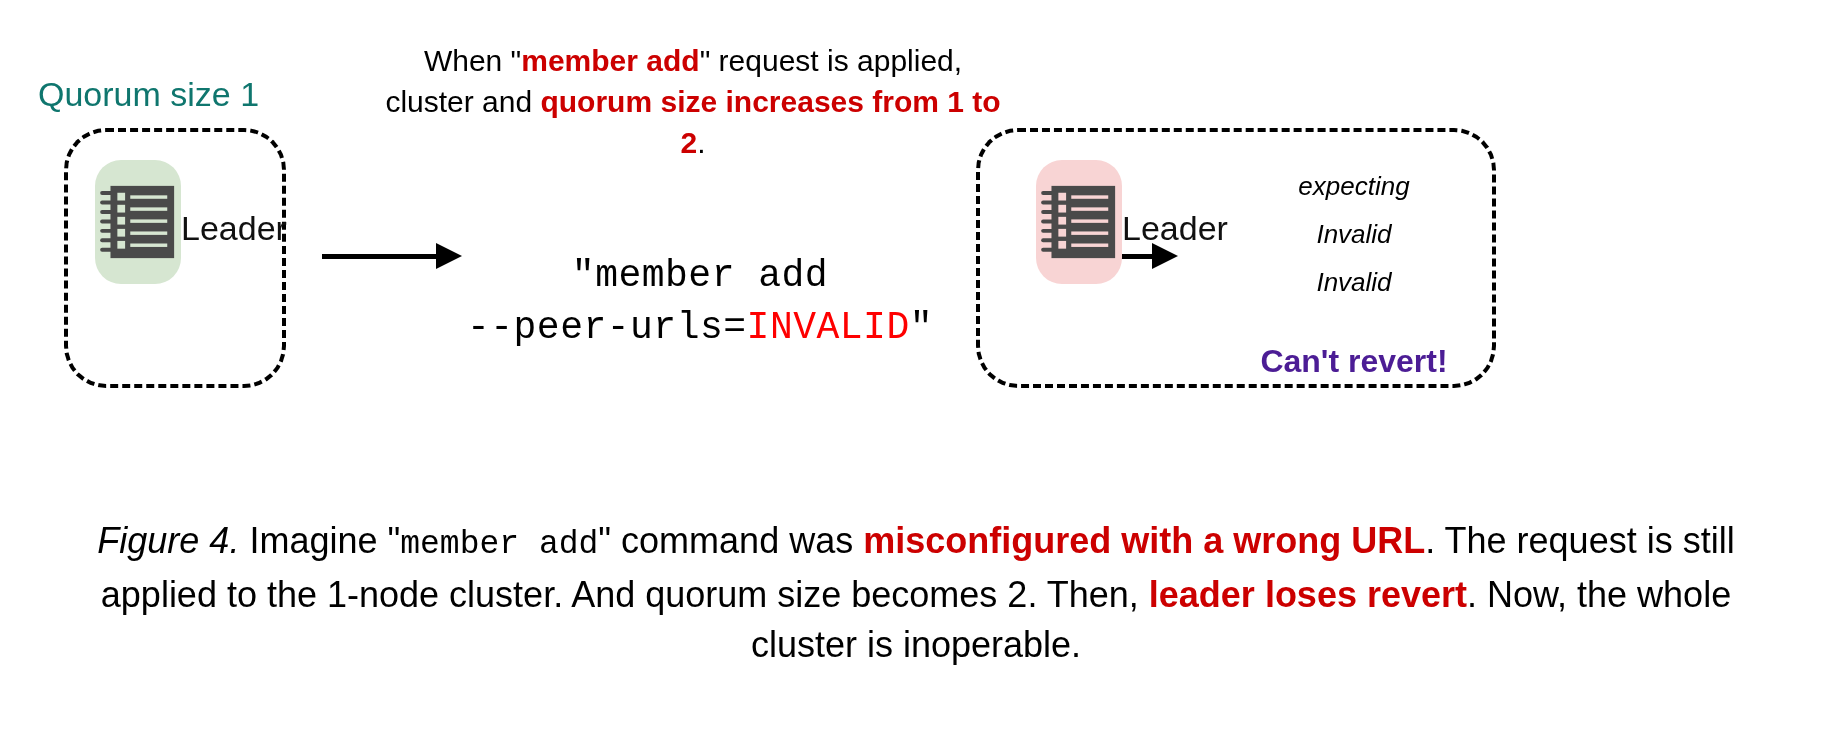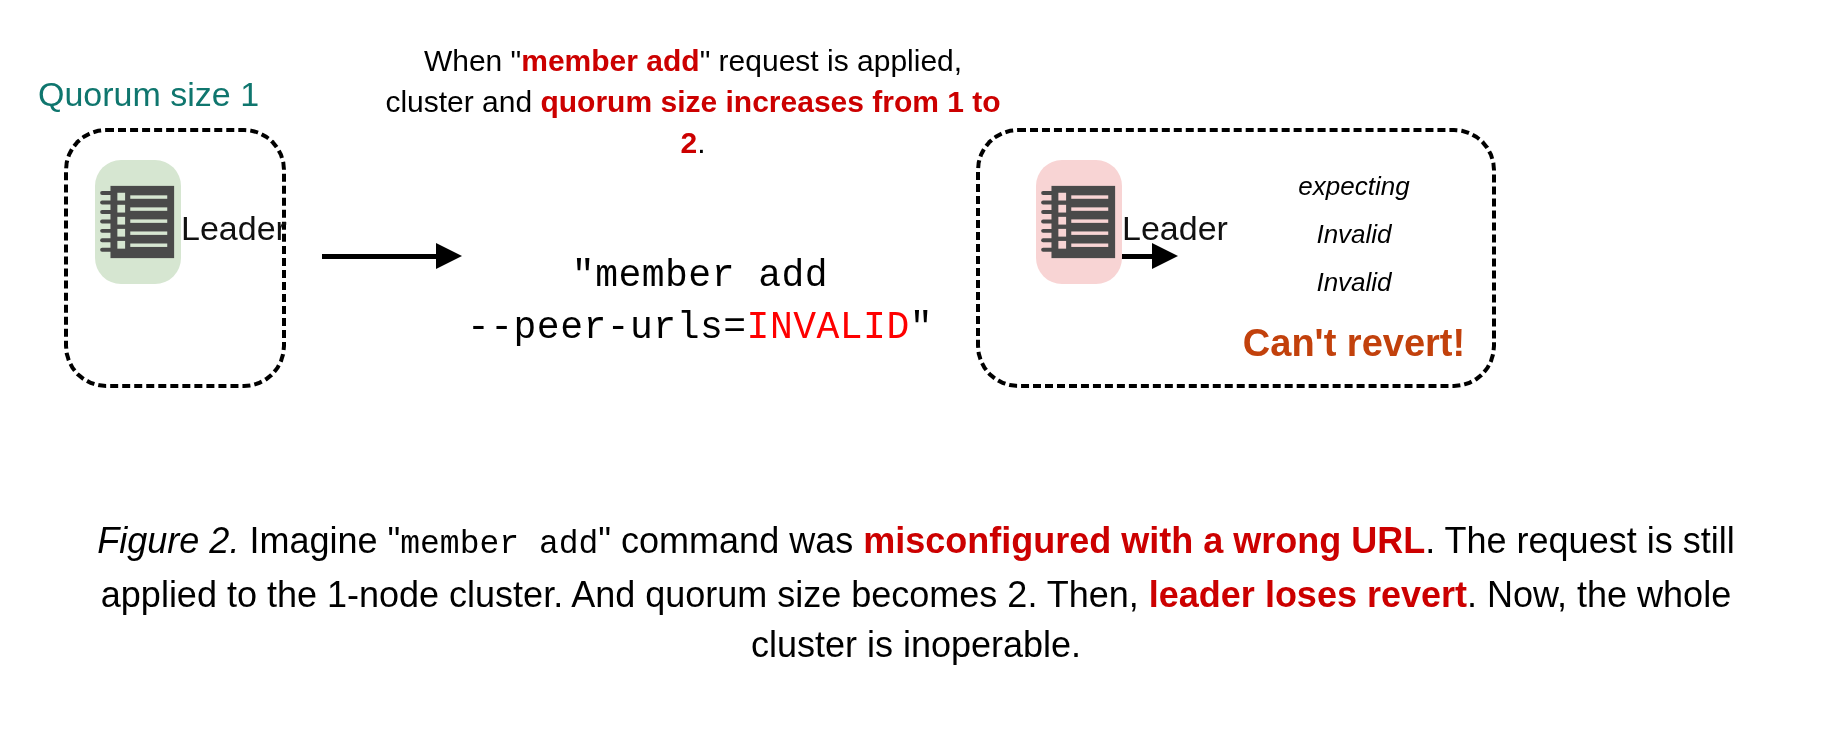--- a/index.html
+++ b/index.html
@@ -134,25 +134,25 @@
     text-align:center;
   }
   #status-block .status-line{
     font-size:26px;
     line-height:48px;
     font-style:italic;
     color:#000000;
     white-space:nowrap;
   }
   #status-block .status-warn{
-    margin-top:20px;
-    font-size:38px;
+    margin-top:38px;
+    font-size:32px;
     line-height:34px;
     font-weight:bold;
-    color:#c2410c;
+    color:#4c1d95;
     white-space:nowrap;
   }
 
   
   #figure-caption{
     position:absolute;
     left:60px;top:516px;
     width:1712px;
     text-align:center;
     font-size:36px;
@@ -255,16 +255,16 @@
   </div>
 
   <div id="status-block">
     <div class="status-line">expecting</div>
     <div class="status-line">Invalid</div>
     <div class="status-line">Invalid</div>
     <div class="status-warn">Can't revert!</div>
   </div>
 
   <div id="figure-caption">
-    <span class="fig-num">Figure 2.</span><span> Imagine "</span><span class="mono">member add</span><span>" command was </span><span class="red">misconfigured with a wrong URL</span><span>. The request is still applied to the 1-node cluster. And quorum size becomes 2. Then, </span><span class="red">leader loses revert</span><span>. Now, the whole cluster is inoperable.</span>
+    <span class="fig-num">Figure 4.</span><span> Imagine "</span><span class="mono">member add</span><span>" command was </span><span class="red">misconfigured with a wrong URL</span><span>. The request is still applied to the 1-node cluster. And quorum size becomes 2. Then, </span><span class="red">leader loses revert</span><span>. Now, the whole cluster is inoperable.</span>
   </div>
 
 </div>
 
 </body></html>

